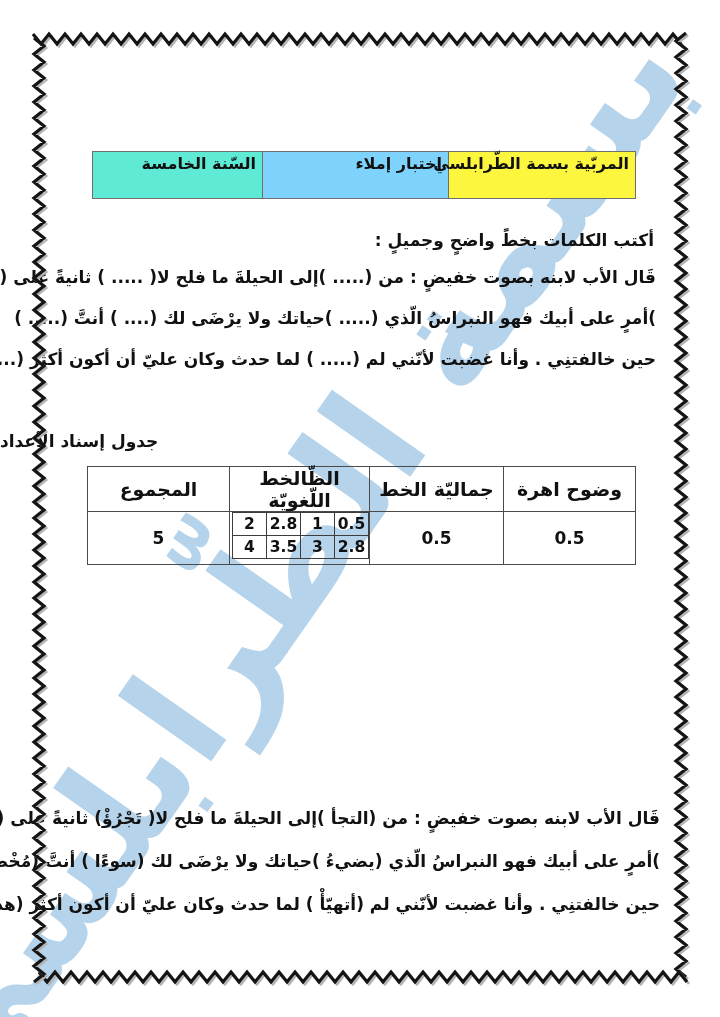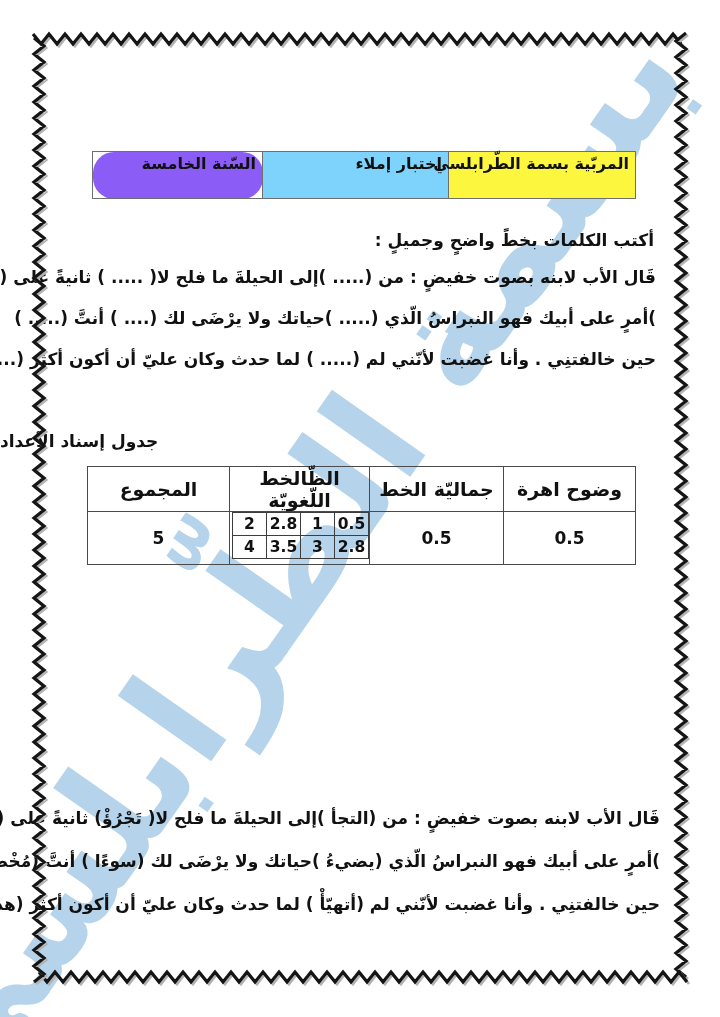--- a/index.html
+++ b/index.html
@@ -18,21 +18,21 @@
   .header-table{
     position:absolute;right:84px;top:151px;width:543px;height:48px;
     border-collapse:collapse;table-layout:fixed;z-index:2;
   }
   .header-table td{
     border:1.5px solid #6e6e6e;vertical-align:top;padding:2px 6px 0 4px;
     font-size:16px;font-weight:700;white-space:nowrap;
   }
   .cell-teacher{background:#fdf63e;}
   .cell-subject{background:#7dd3fc;}
-  .cell-grade{background:#8b5cf6;border-radius:21px;}
+  .cell-grade{background:#5eead4;}
   
   .instruction{position:absolute;right:66px;top:230px;font-size:17px;font-weight:700;z-index:2;white-space:nowrap;}
   .para-top{position:absolute;right:64px;left:52px;top:257px;font-size:17px;font-weight:700;z-index:2;text-align:right;}
   .para-top .line{line-height:41px;white-space:nowrap;}
   .table-title{position:absolute;right:0;left:0;top:431px;text-align:left;font-size:17px;font-weight:700;z-index:2;}
   .para-bottom{position:absolute;right:60px;left:46px;top:797px;font-size:17px;font-weight:700;z-index:2;text-align:right;}
   .para-bottom .line{line-height:43px;white-space:nowrap;}
   
   .score-table{
     position:absolute;right:84px;top:466px;width:548px;

